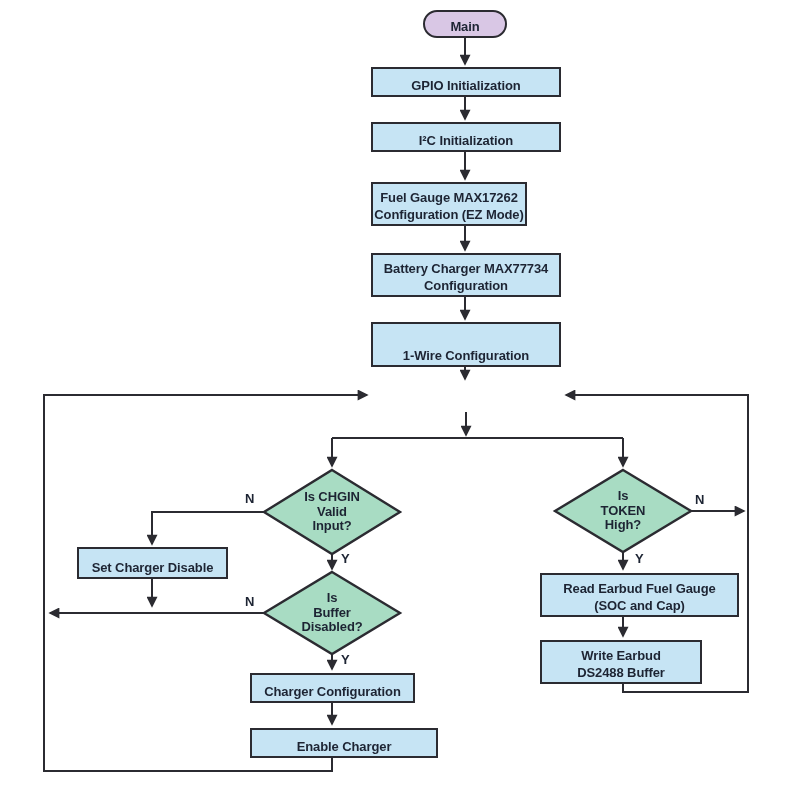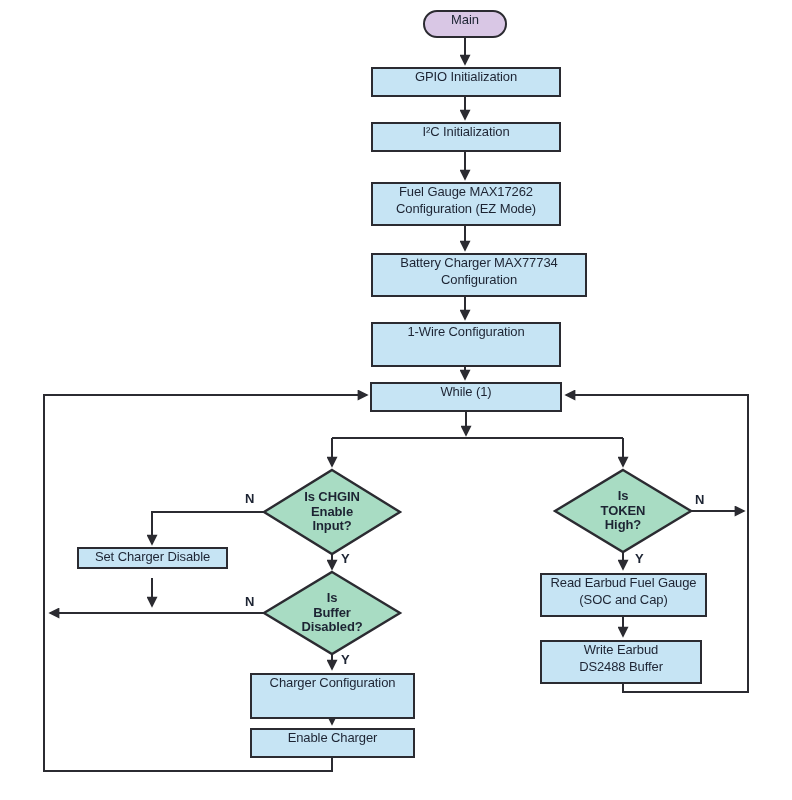--- a/index.html
+++ b/index.html
@@ -15,23 +15,23 @@
     position:relative;width:792px;height:800px;background:var(--background);
     font-family:"Liberation Sans", sans-serif;overflow:hidden;
   }
   svg.wires{position:absolute;left:0;top:0;}
   svg.wires path.wire{fill:none;stroke:var(--line-color);stroke-width:2px;}
   svg.wires polygon.diamond{fill:var(--decision-fill);stroke:var(--line-color);stroke-width:2.4px;}
   svg.wires marker path{fill:var(--line-color);stroke:none;}
   .node{
     position:absolute;box-sizing:border-box;
     border:2px solid var(--line-color);background:var(--process-fill);
-    display:flex;flex-direction:column;align-items:center;justify-content:flex-start;
+    display:flex;flex-direction:column;align-items:center;justify-content:flex-end;
     text-align:center;color:var(--text-color);
-    font-weight:normal;font-size:13px;line-height:1.3;letter-spacing:-0.1px;
+    font-weight:bold;font-size:13px;line-height:1.3;letter-spacing:-0.1px;
   }
   .node span{white-space:nowrap;display:block;}
   .terminal{background:var(--terminal-fill);border-radius:14px;}
   .dtext{
     position:absolute;display:flex;flex-direction:column;align-items:center;justify-content:center;
     text-align:center;color:var(--text-color);
     font-weight:bold;font-size:13px;line-height:1.15;letter-spacing:-0.1px;
   }
   .dtext span{white-space:nowrap;display:block;}
   .elabel{
@@ -86,63 +86,60 @@
   </div>
 
   <div class="node" style="left:371px;top:122px;width:190px;height:30px">
     <span>I²C Initialization</span>
   </div>
 
   <div class="node" style="left:371px;top:67px;width:190px;height:30px">
     <span>GPIO Initialization</span>
   </div>
 
-  <div class="node" style="left:371px;top:182px;width:190px;height:44px">
+  <div class="node" style="left:371px;top:182px;width:156px;height:44px">
     <span>Fuel Gauge MAX17262</span>
     <span>Configuration (EZ Mode)</span>
   </div>
 
-  <div class="node" style="left:371px;top:253px;width:216px;height:44px">
+  <div class="node" style="left:371px;top:253px;width:190px;height:44px">
     <span>Battery Charger MAX77734</span>
     <span>Configuration</span>
   </div>
 
   <div class="node" style="left:371px;top:322px;width:190px;height:45px">
     <span>1-Wire Configuration</span>
   </div>
 
-  <div class="node" style="left:370px;top:382px;width:192px;height:30px">
-    <span>While (1)</span>
-  </div>
 
-  <div class="node" style="left:77px;top:547px;width:151px;height:22px">
+  <div class="node" style="left:77px;top:547px;width:151px;height:32px">
     <span>Set Charger Disable</span>
   </div>
 
-  <div class="node" style="left:250px;top:673px;width:165px;height:46px">
+  <div class="node" style="left:250px;top:673px;width:165px;height:30px">
     <span>Charger Configuration</span>
   </div>
 
-  <div class="node" style="left:250px;top:728px;width:165px;height:30px">
+  <div class="node" style="left:250px;top:728px;width:188px;height:30px">
     <span>Enable Charger</span>
   </div>
 
-  <div class="node" style="left:540px;top:573px;width:167px;height:44px">
+  <div class="node" style="left:540px;top:573px;width:199px;height:44px">
     <span>Read Earbud Fuel Gauge</span>
     <span>(SOC and Cap)</span>
   </div>
 
   <div class="node" style="left:540px;top:640px;width:162px;height:44px">
     <span>Write Earbud</span>
     <span>DS2488 Buffer</span>
   </div>
 
   <div class="dtext" style="left:267px;top:470px;width:130px;height:84px">
     <span>Is CHGIN</span>
-    <span>Enable</span>
+    <span>Valid</span>
     <span>Input?</span>
   </div>
 
   <div class="dtext" style="left:267px;top:572px;width:130px;height:82px">
     <span>Is</span>
     <span>Buffer</span>
     <span>Disabled?</span>
   </div>
 
   <div class="dtext" style="left:558px;top:470px;width:130px;height:82px">

